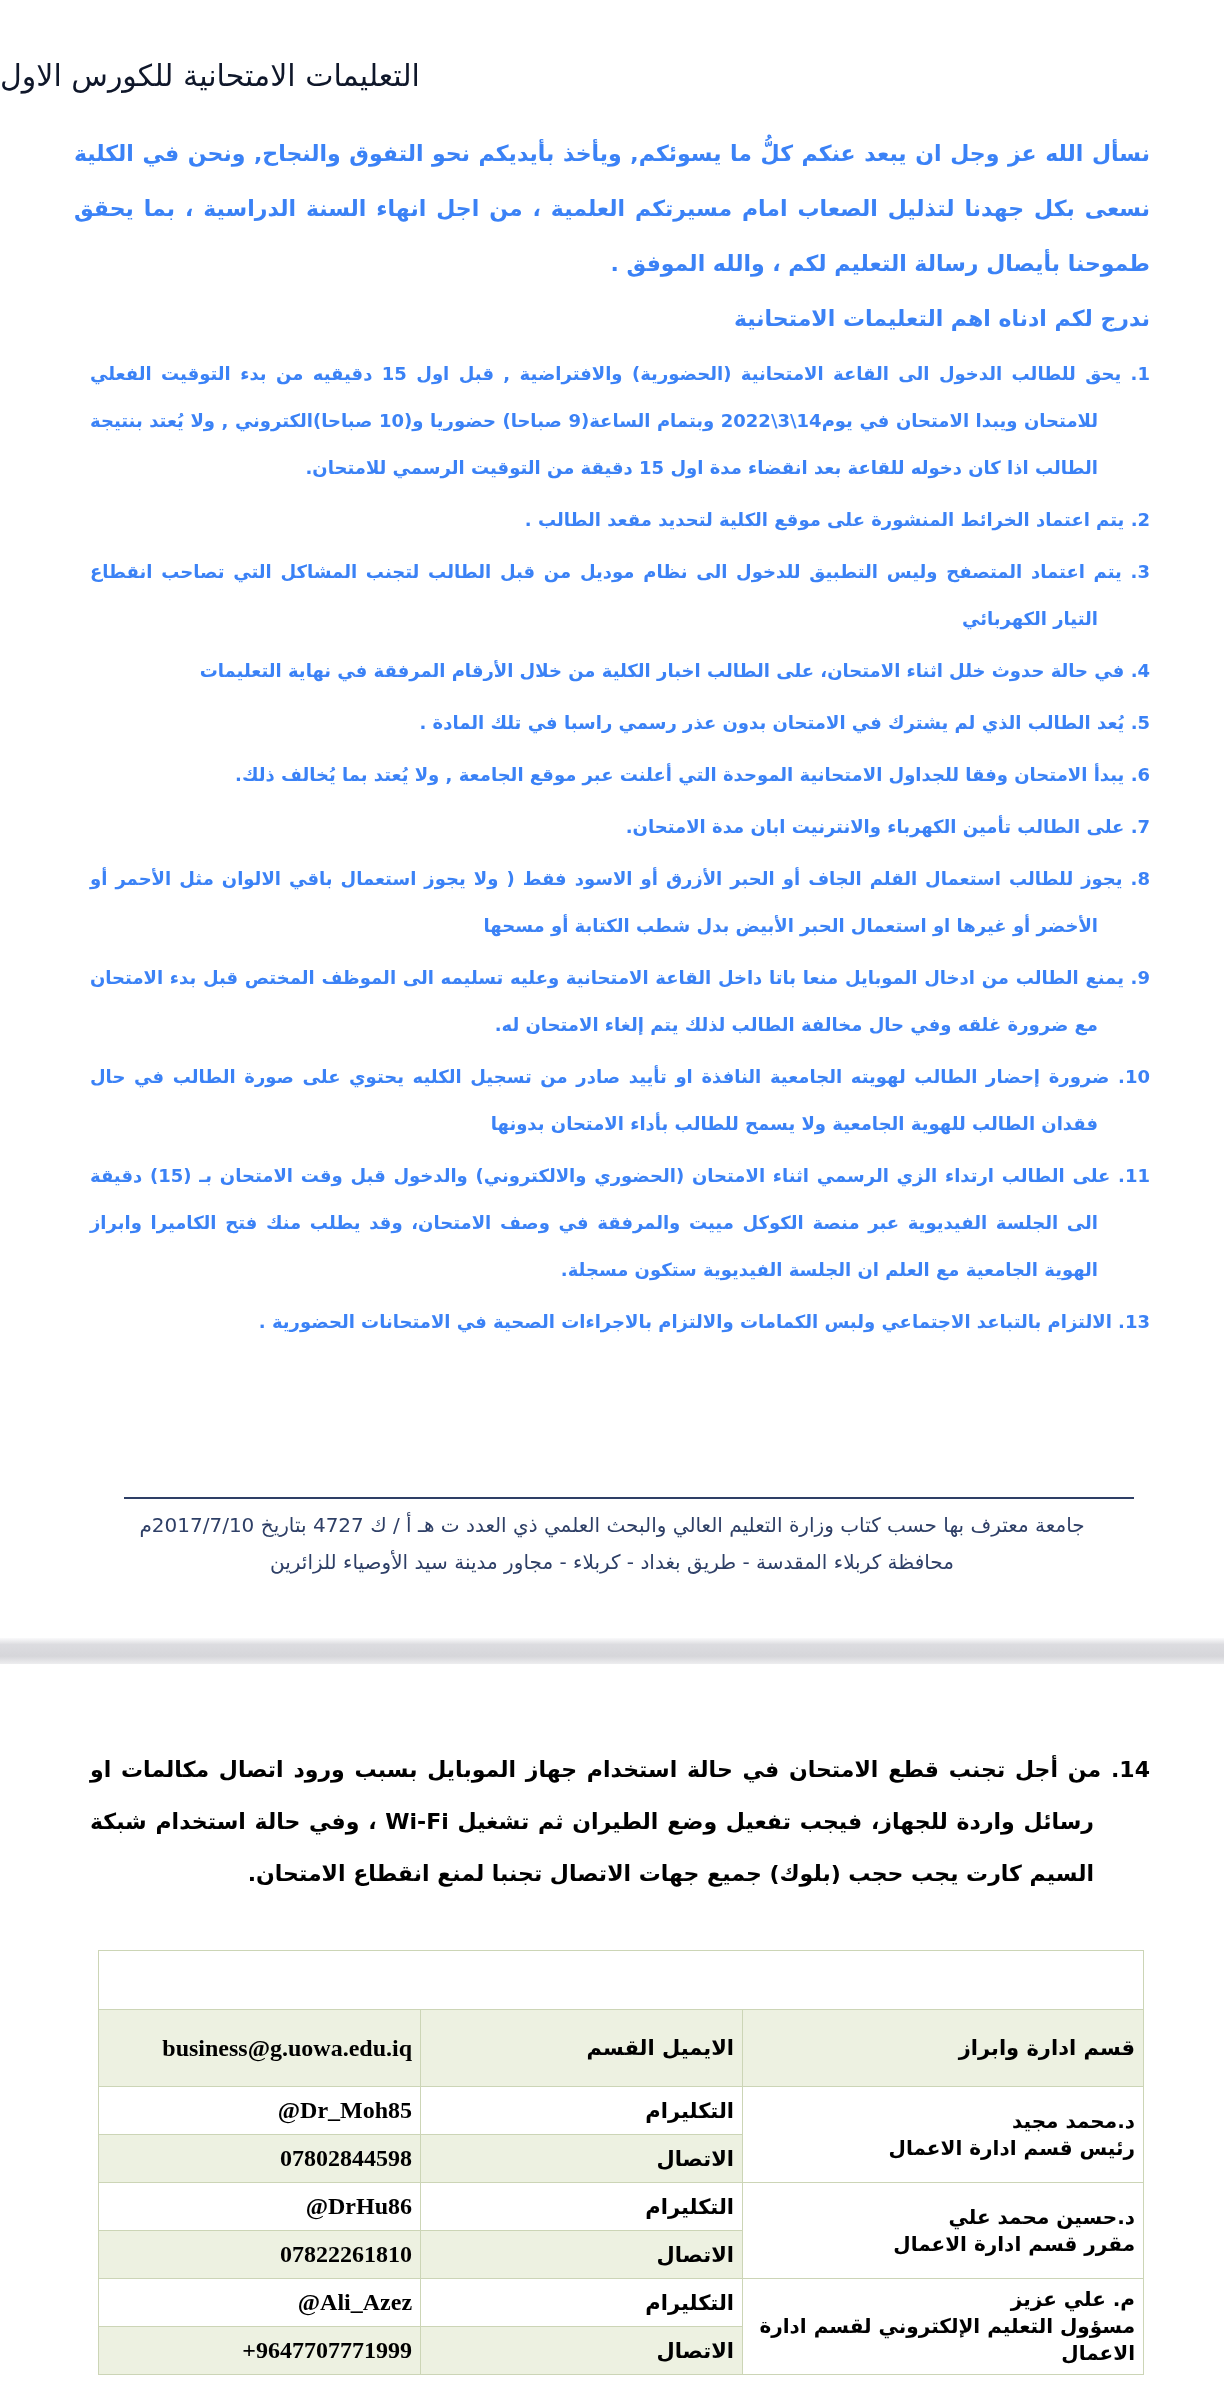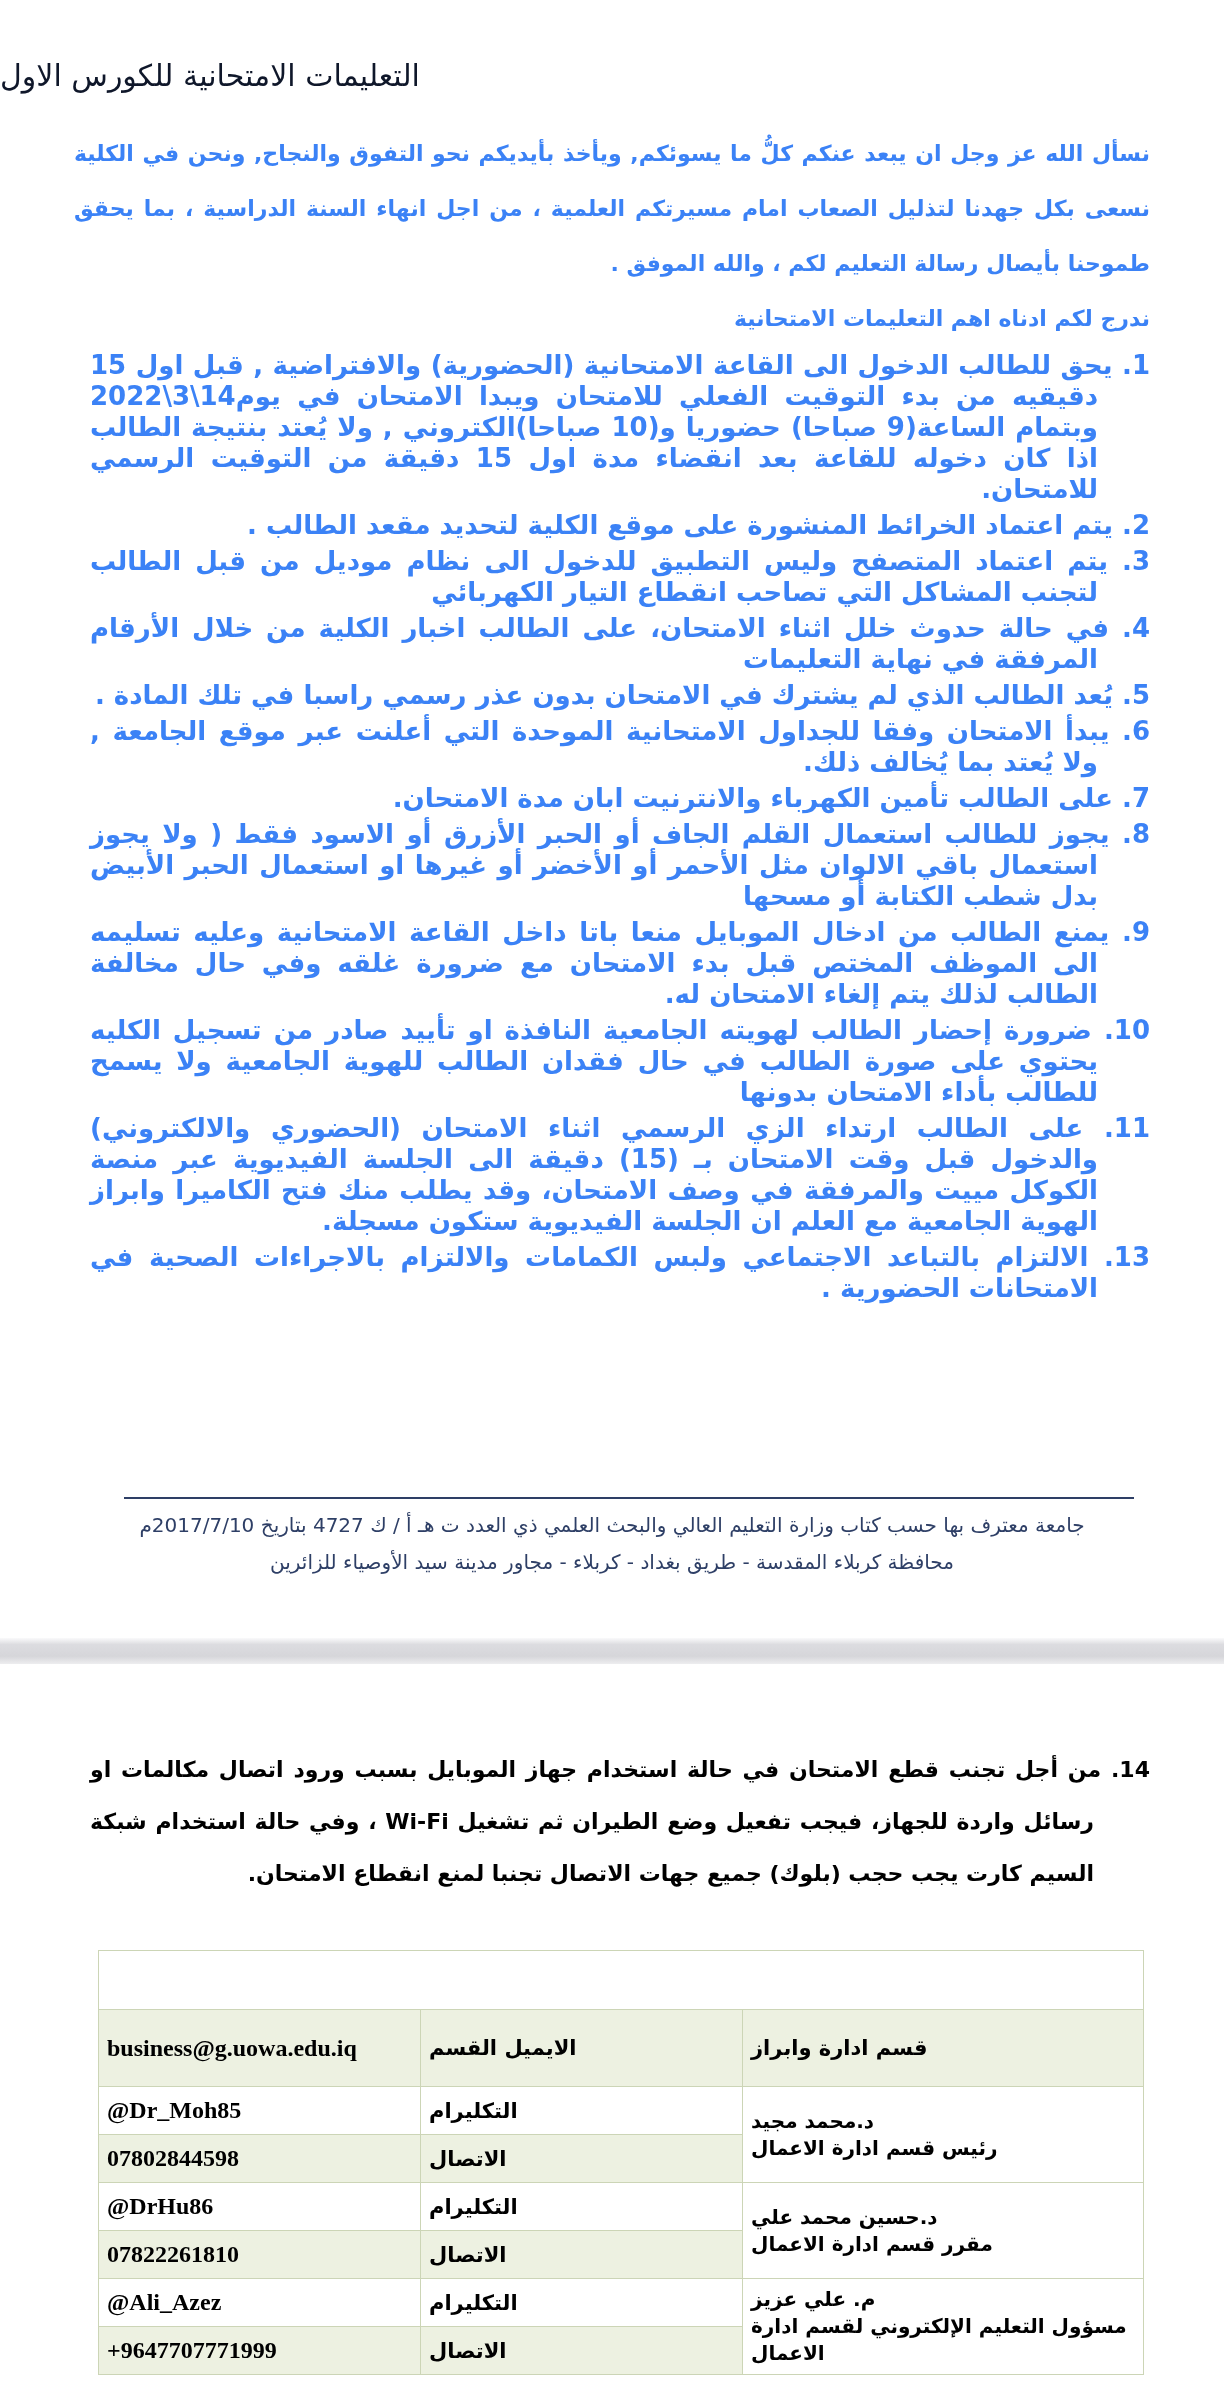--- a/index.html
+++ b/index.html
@@ -6,42 +6,42 @@
   body{width:1224px;height:2386px;position:relative;overflow:hidden;
        font-family:"DejaVu Sans",sans-serif;}
   #doc{position:relative;width:1224px;height:2386px;background:#fff;}
 
   
   .page-title{position:absolute;top:58px;left:0;right:0;text-align:left;
     direction:rtl;font-weight:400;font-size:30px;color:#0f172a;}
   .content1{position:absolute;top:126px;right:74px;left:74px;direction:rtl;color:#3b82f6;}
   .intro{font-weight:700;font-size:22px;line-height:55px;text-align:justify;margin:0 0 4px 0;}
   .list-intro{font-weight:700;font-size:22px;line-height:47px;margin:0 0 8px 0;text-align:right;}
-  .item{font-weight:700;font-size:26px;line-height:31px;text-align:justify;
+  .item{font-weight:700;font-size:18px;line-height:47px;text-align:justify;
     padding-right:52px;text-indent:-52px;margin:0 0 5px 16px;}
   .item .num{display:inline;}
 
   .footer1{position:absolute;top:1480px;left:84px;right:84px;direction:rtl;
     text-align:center;color:var(--footer-navy,#2E3F66);margin-top:17px;}
   .footer-rule{border:none;border-top:2px solid var(--footer-navy,#2E3F66);margin:0 6px 8px 40px;}
   .footer-line{font-size:20px;line-height:37px;font-weight:400;}
 
   
   .page-sep{position:absolute;top:1638px;left:0;width:1224px;height:26px;
     background:linear-gradient(to bottom,#fafafb 0%,#dcdce0 25%,#d6d6da 70%,#ededef 100%);}
 
   
   .item14{position:absolute;top:1744px;right:74px;left:90px;direction:rtl;
     font-weight:700;font-size:22px;line-height:52px;text-align:justify;color:#000;
     padding-right:56px;text-indent:-56px;}
 
   table.contact{position:absolute;top:1950px;left:98px;width:1045px;direction:rtl;
     border-collapse:collapse;table-layout:fixed;}
   table.contact td{border:1px solid #ccd5b6;padding:0 8px;vertical-align:middle;
-    text-align:left;background:#fff;}
+    text-align:right;background:#fff;}
   td.tbl-title{background:var(--accent-green,#9FB75F);color:#fff;height:58px;
     font-size:29px;font-weight:400;border:1px solid var(--accent-green,#9FB75F);}
   tr.hdr td{background:var(--row-tint,#EDF1E1);height:76px;}
   .col-name{width:401px;}
   .col-chan{width:322px;}
   .col-val{width:322px;}
   .ar-cell{font-weight:700;font-size:21px;font-family:"DejaVu Sans",sans-serif;}
   .serif-val{font-weight:700;font-size:24px;direction:ltr;
     font-family:"Liberation Serif","DejaVu Serif",serif;}
   tr.drow td{height:47px;}

